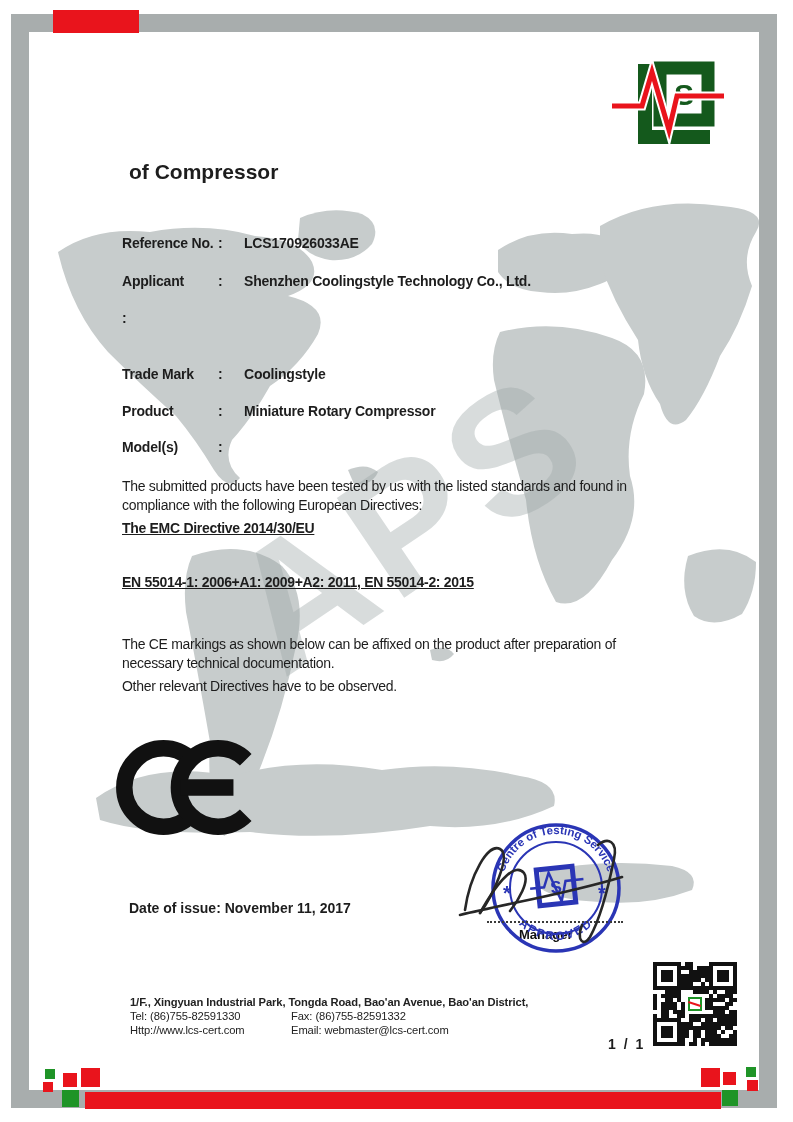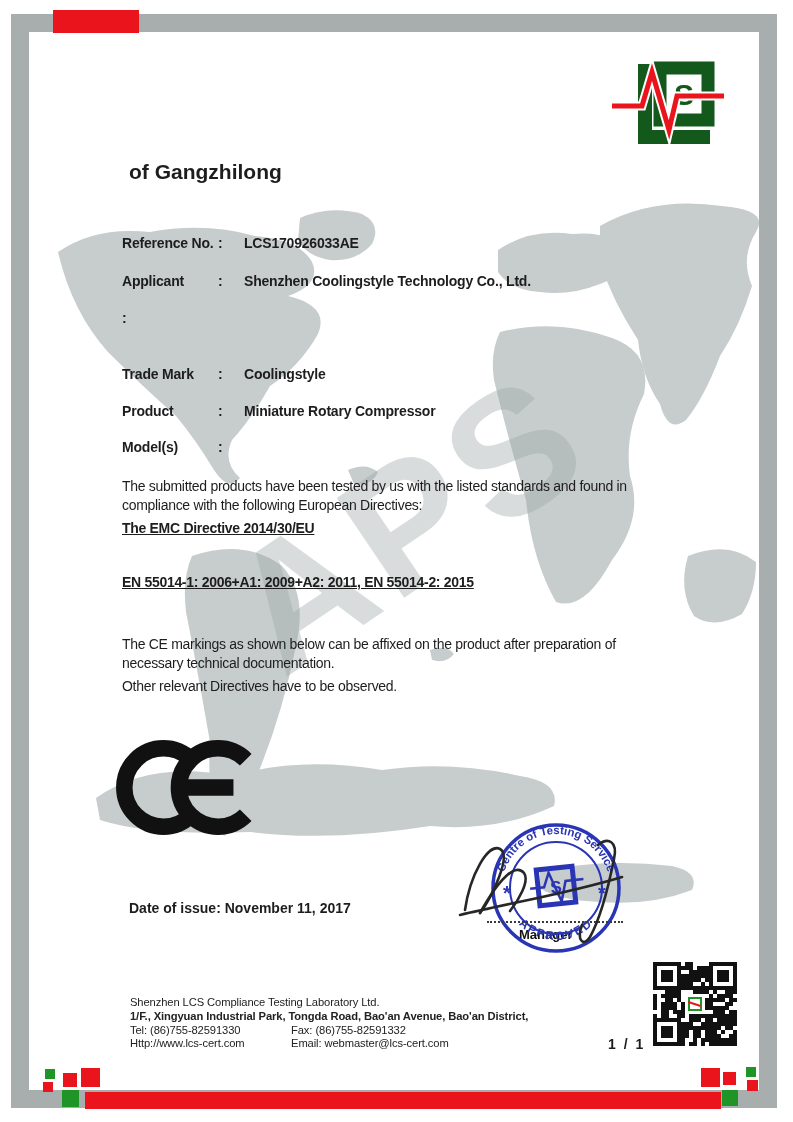--- a/index.html
+++ b/index.html
@@ -125,21 +125,21 @@
   <div class="sq green" style="left:722px;top:1090px;width:16px;height:16px;"></div>
 
   <svg class="logo-svg" viewBox="0 0 115 95">
     <path d="M26 6 H40 V72 H98 V86 H26 Z" fill="#14591c"></path>
     <rect x="48" y="10" width="48" height="52" fill="none" stroke="#14591c" stroke-width="13"></rect>
     <text x="72" y="47" font-size="30" font-weight="bold" fill="#14591c" text-anchor="middle" font-family="Liberation Sans, sans-serif">S</text>
     <polyline points="0,48 30,48 40,14 57,72 65,38 112,38" fill="none" stroke="#ffffff" stroke-width="9"></polyline>
     <polyline points="0,48 30,48 40,14 57,72 65,38 112,38" fill="none" stroke="#e9141c" stroke-width="5"></polyline>
   </svg>
 
-  <div class="subtitle">of Gangzhilong</div>
+  <div class="subtitle">of Compressor</div>
 
   <div class="field-row r0">
     <span class="field-label">Reference No.</span>
     <span class="field-sep">:</span>
     <span class="field-value">LCS170926033AE</span>
   </div>
   <div class="field-row r1">
     <span class="field-label">Applicant</span>
     <span class="field-sep">:</span>
     <span class="field-value">Shenzhen Coolingstyle Technology Co., Ltd.</span>
@@ -203,21 +203,20 @@
       <path d="M 25 95 C 30 60 48 28 60 34 C 72 40 52 82 40 98"></path>
       <path d="M 40 98 C 60 62 76 48 84 58 C 90 66 78 86 70 96"></path>
       <path d="M 20 100 C 70 88 130 78 182 62"></path>
       <path d="M 158 30 C 168 22 178 26 174 44 C 168 74 160 104 150 122 C 144 132 136 126 142 110"></path>
     </g>
   </svg>
   <div class="sig-dots"></div>
   <div class="manager">Manager</div>
 
   <div class="footer">
-    <div>Shenzhen LCS Compliance Testing Laboratory Ltd.</div>
     <div class="bold">1/F., Xingyuan Industrial Park, Tongda Road, Bao'an Avenue, Bao'an District,</div>
     <div>
       <span class="f-col1">Tel: (86)755-82591330</span>
       <span>Fax: (86)755-82591332</span>
     </div>
     <div>
       <span class="f-col1">Http://www.lcs-cert.com</span>
       <span>Email: webmaster@lcs-cert.com</span>
     </div>
   </div>

